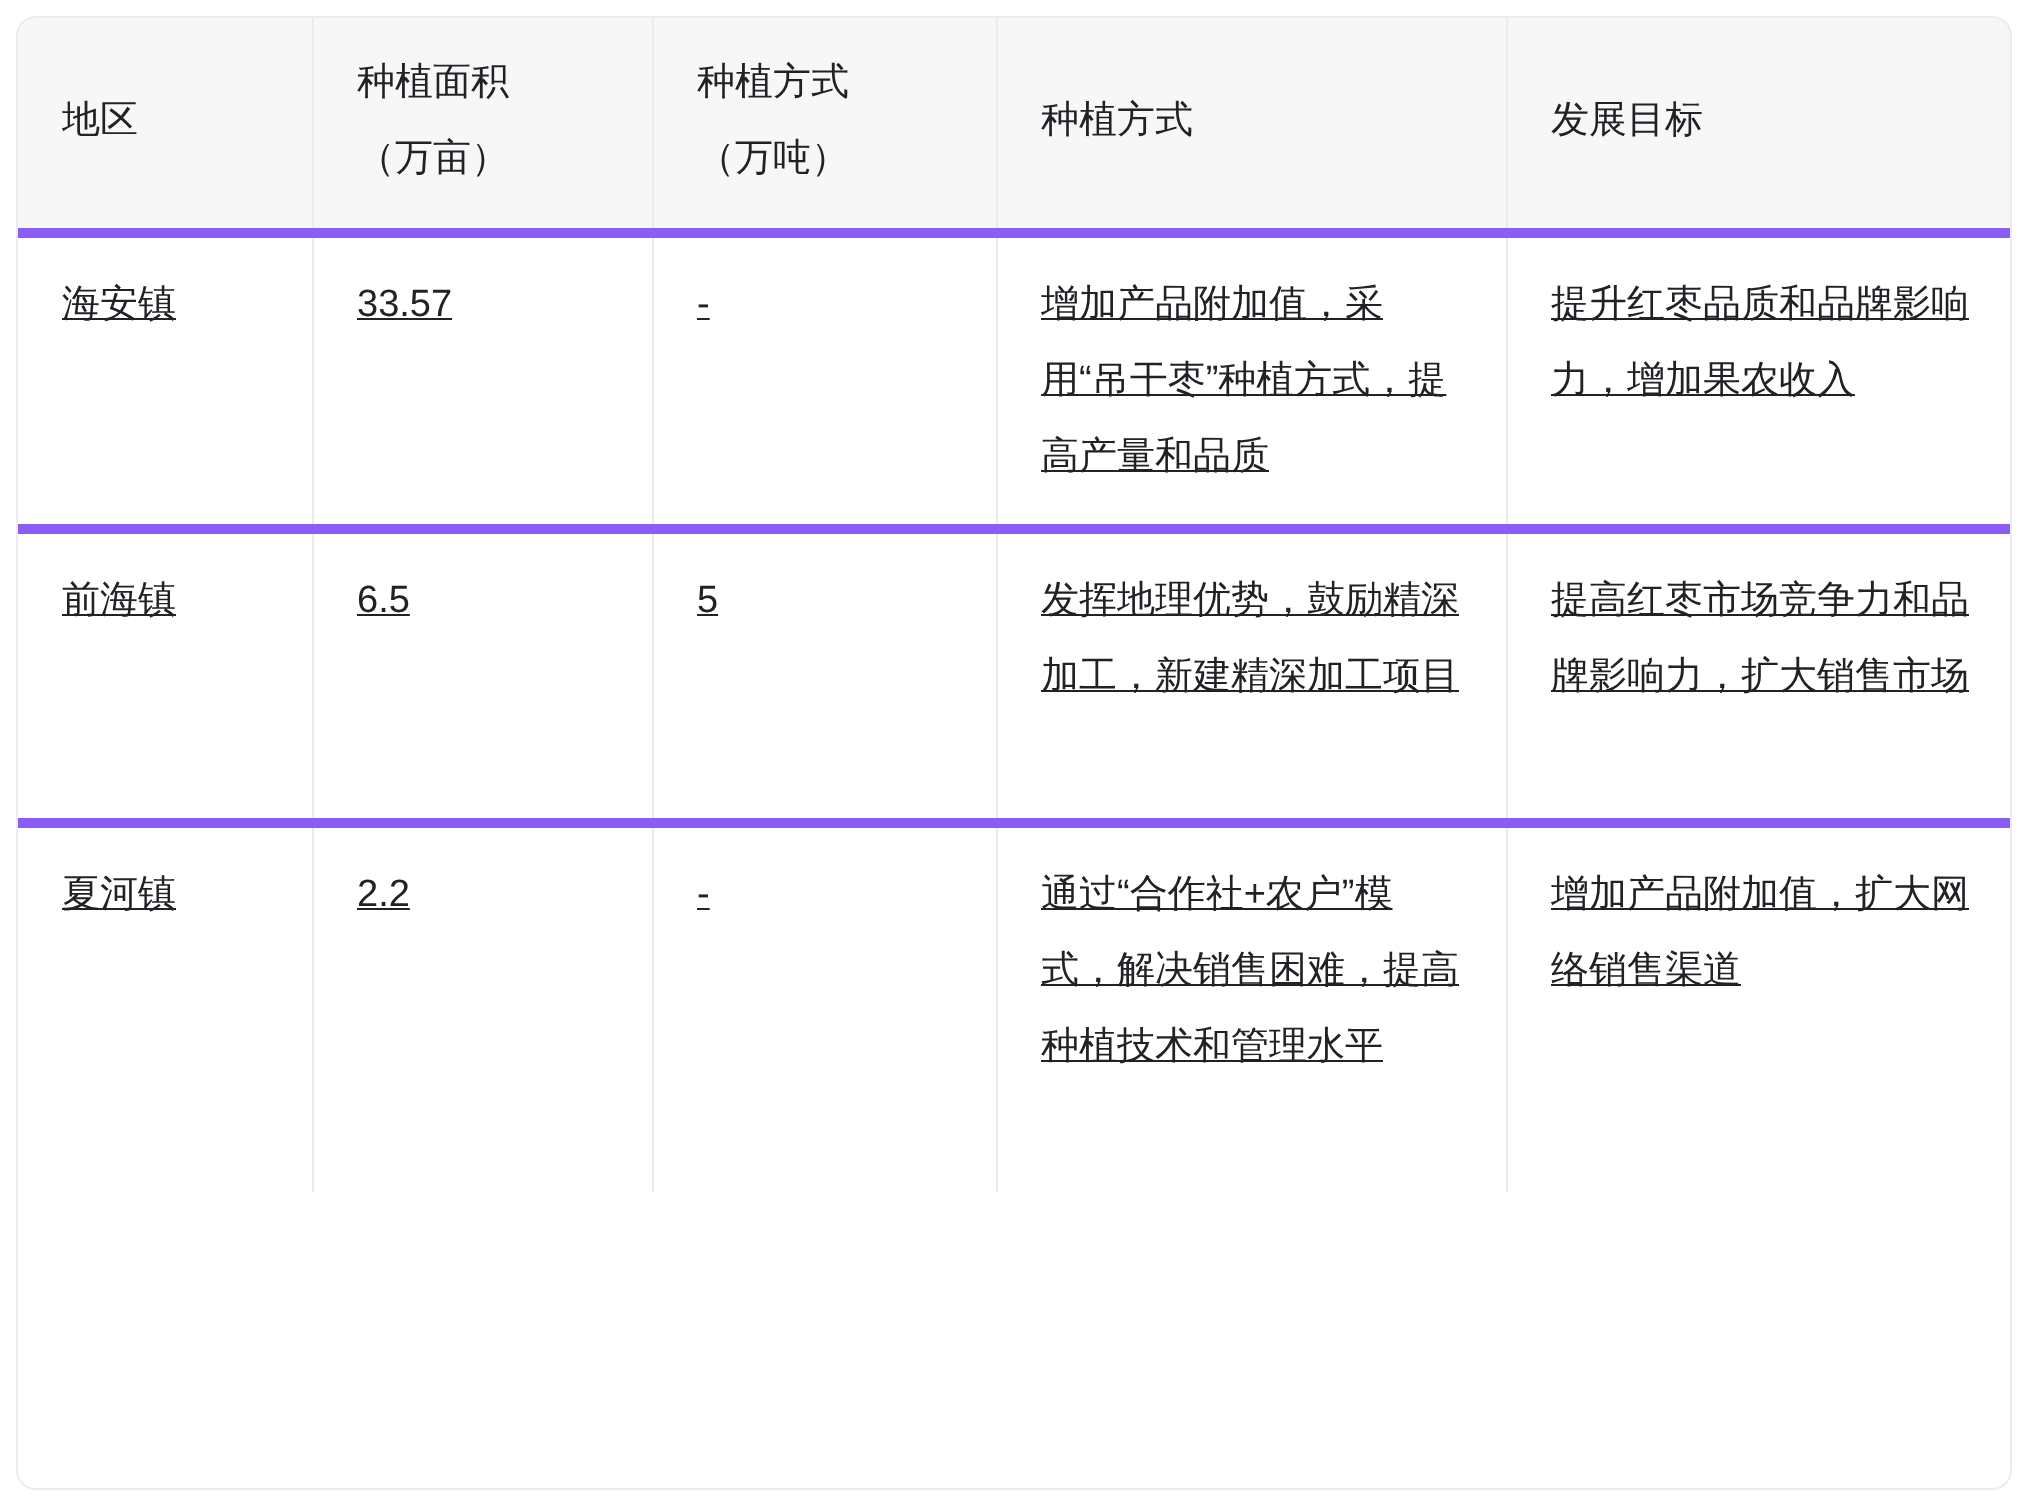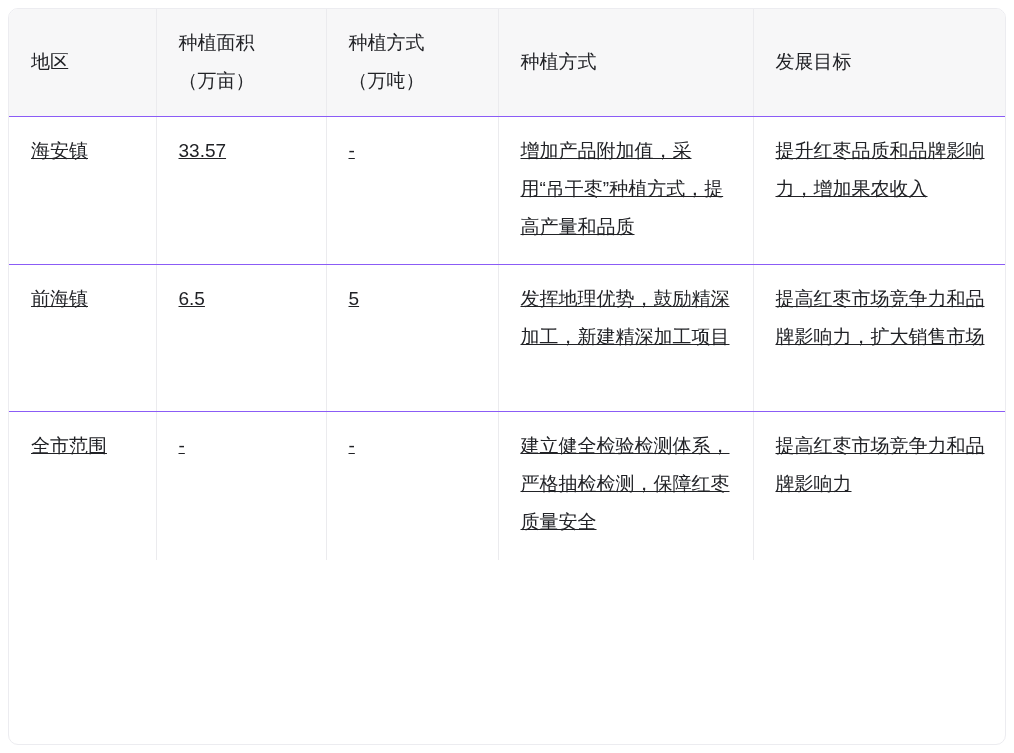--- a/index.html
+++ b/index.html
@@ -26,21 +26,21 @@
     table-layout: fixed;
     color: #212226;
   }
   col.c1 { width: 147px; }
   col.c2 { width: 170px; }
   col.c3 { width: 172px; }
   col.c4 { width: 255px; }
   col.c5 { width: 254px; }
   th, td {
     border-right: 1px solid #ebebee;
-    border-bottom: 1px solid #8b5cf6;
+    border-bottom: 5px solid #8b5cf6;
     font-size: 19px;
     line-height: 38px;
     text-align: left;
     font-weight: normal;
   }
   th:last-child, td:last-child { border-right: none; }
   tbody tr:last-child td { border-bottom: none; }
   thead th {
     background: #f7f7f8;
     height: 107px;
@@ -100,22 +100,22 @@
         <td>增加产品附加值，采用“吊干枣”种植方式，提高产量和品质</td>
         <td>提升红枣品质和品牌影响力，增加果农收入</td>
       </tr>
       <tr class="row-2">
         <td>前海镇</td>
         <td>6.5</td>
         <td>5</td>
         <td>发挥地理优势，鼓励精深加工，新建精深加工项目</td>
         <td>提高红枣市场竞争力和品牌影响力，扩大销售市场</td>
       </tr>
-      <tr class="row-4">
-        <td>全市范围</td>
+      <tr class="row-3">
+        <td>夏河镇</td>
+        <td>2.2</td>
         <td>-</td>
-        <td>-</td>
-        <td>建立健全检验检测体系，严格抽检检测，保障红枣质量安全</td>
-        <td>提高红枣市场竞争力和品牌影响力</td>
+        <td>通过“合作社+农户”模式，解决销售困难，提高种植技术和管理水平</td>
+        <td>增加产品附加值，扩大网络销售渠道</td>
       </tr>
     </tbody>
   </table>
 </div>
 
 </body></html>

